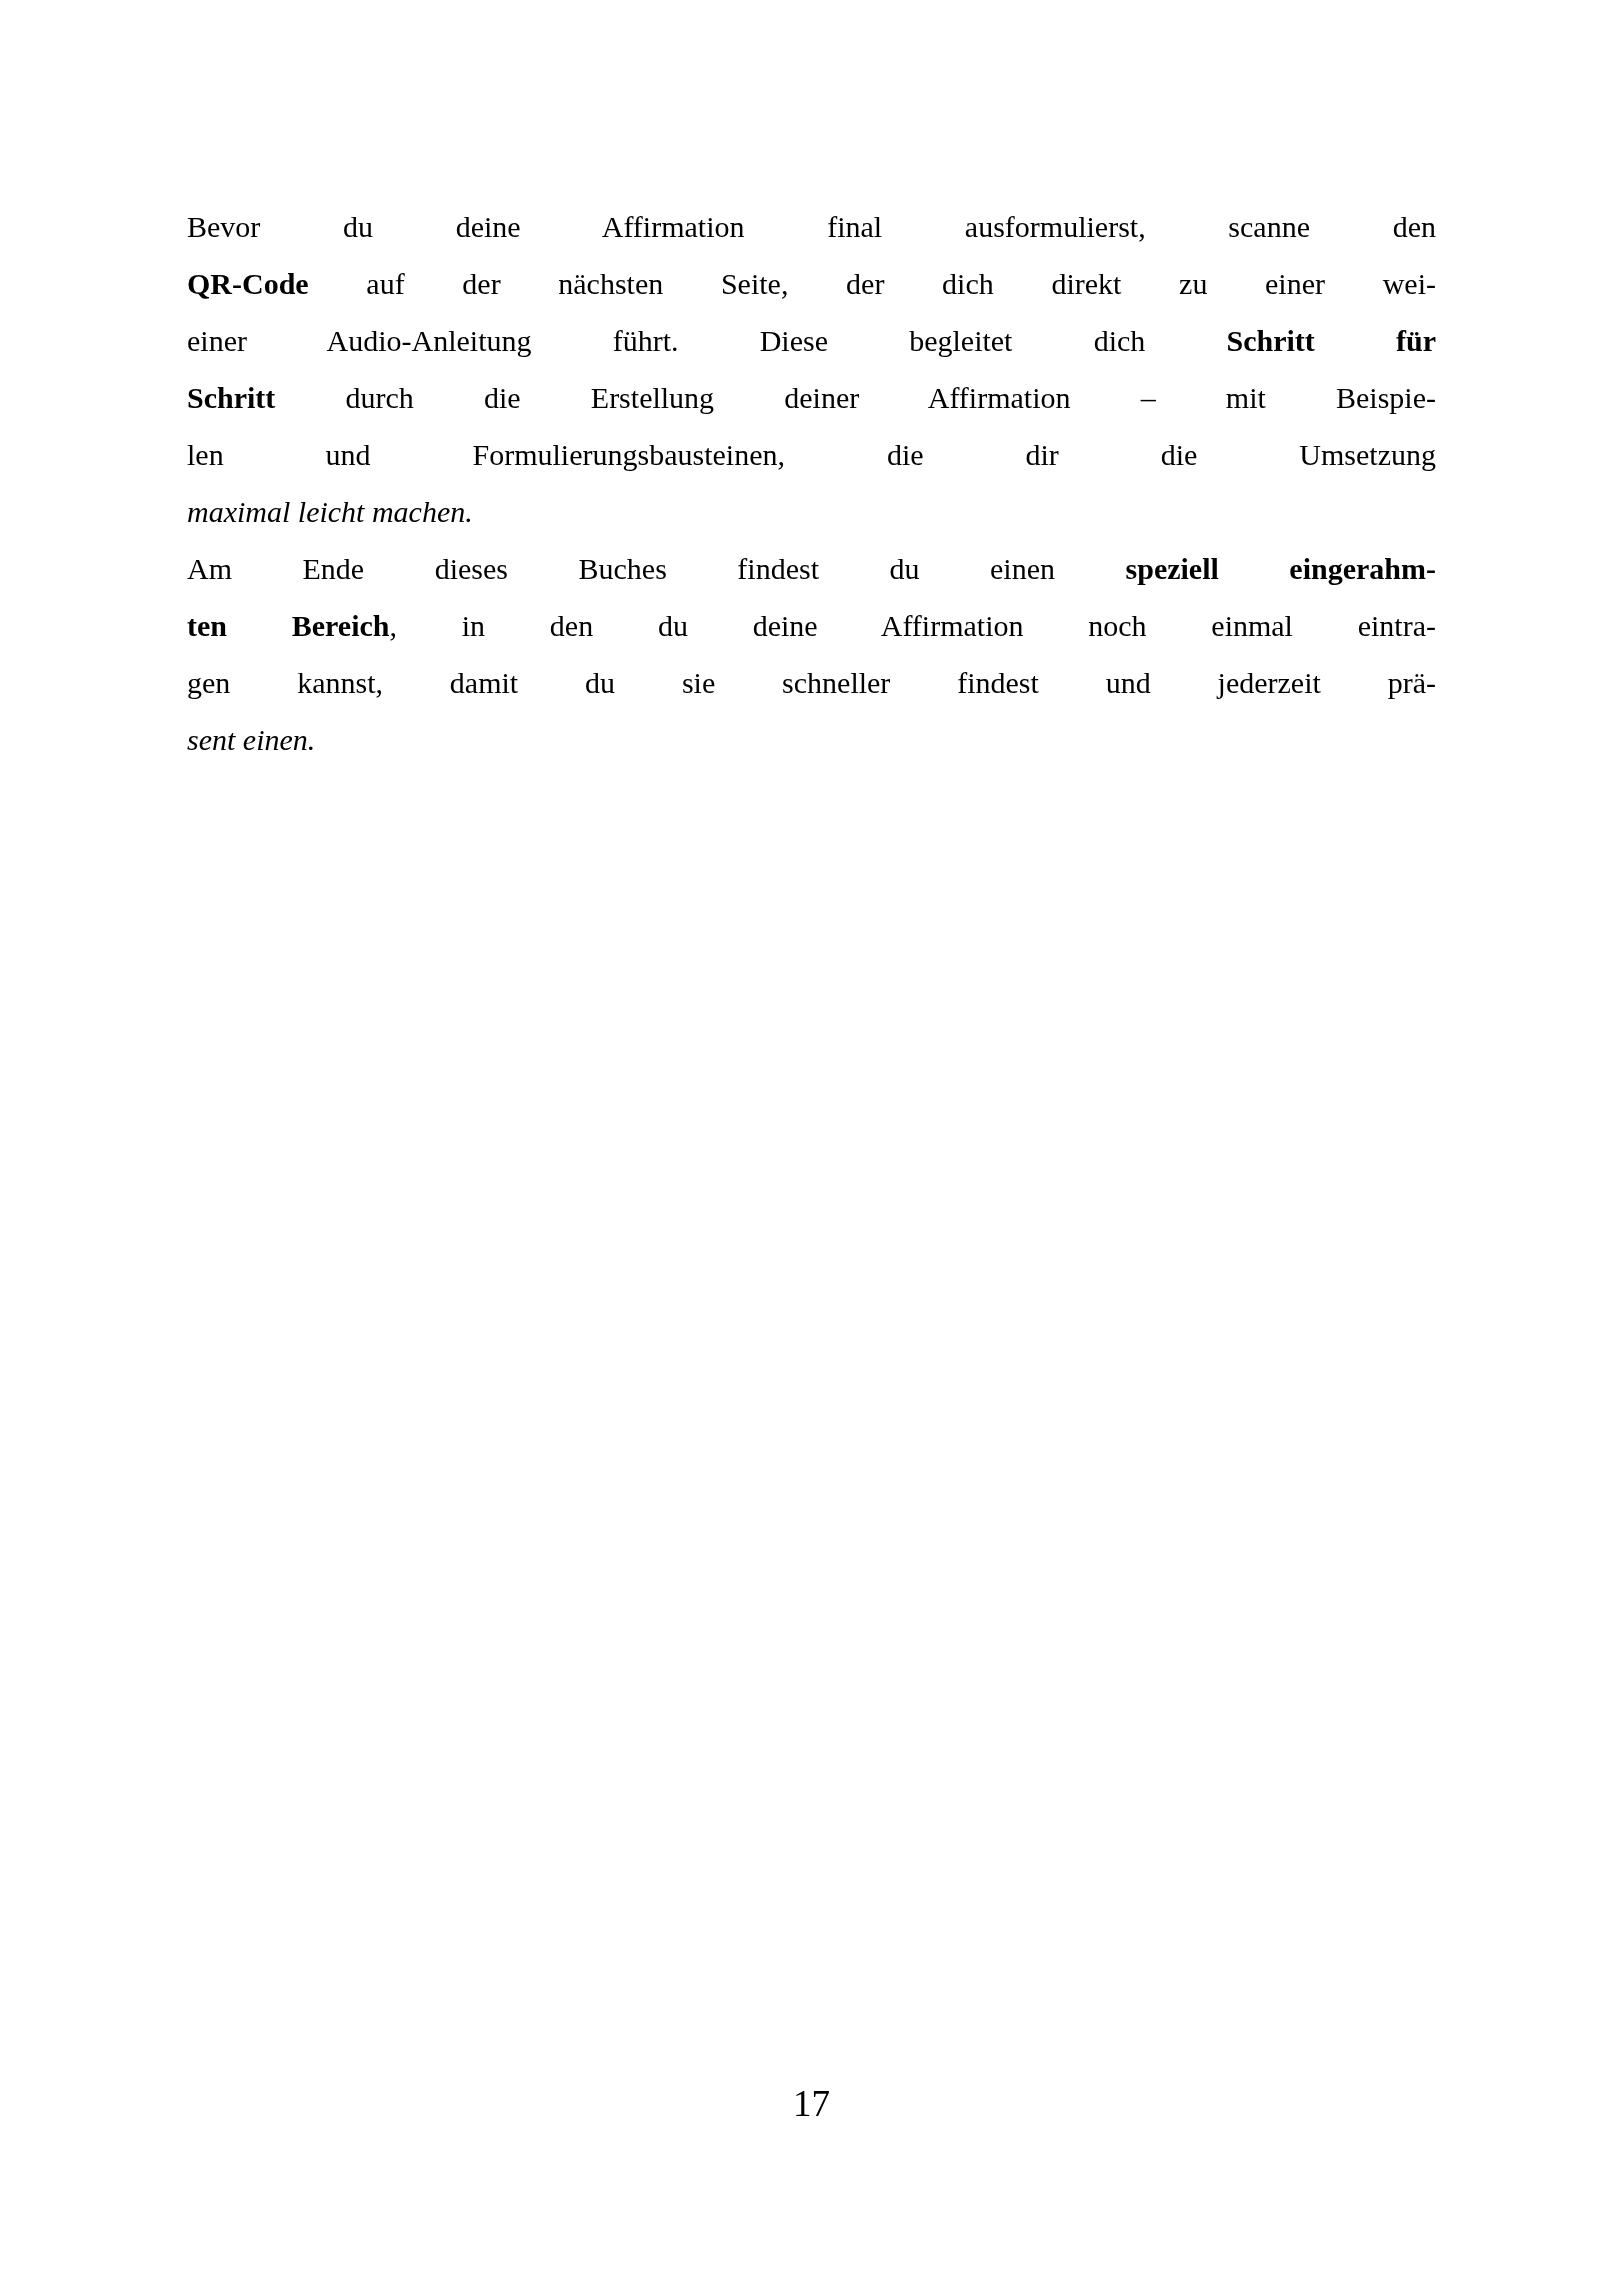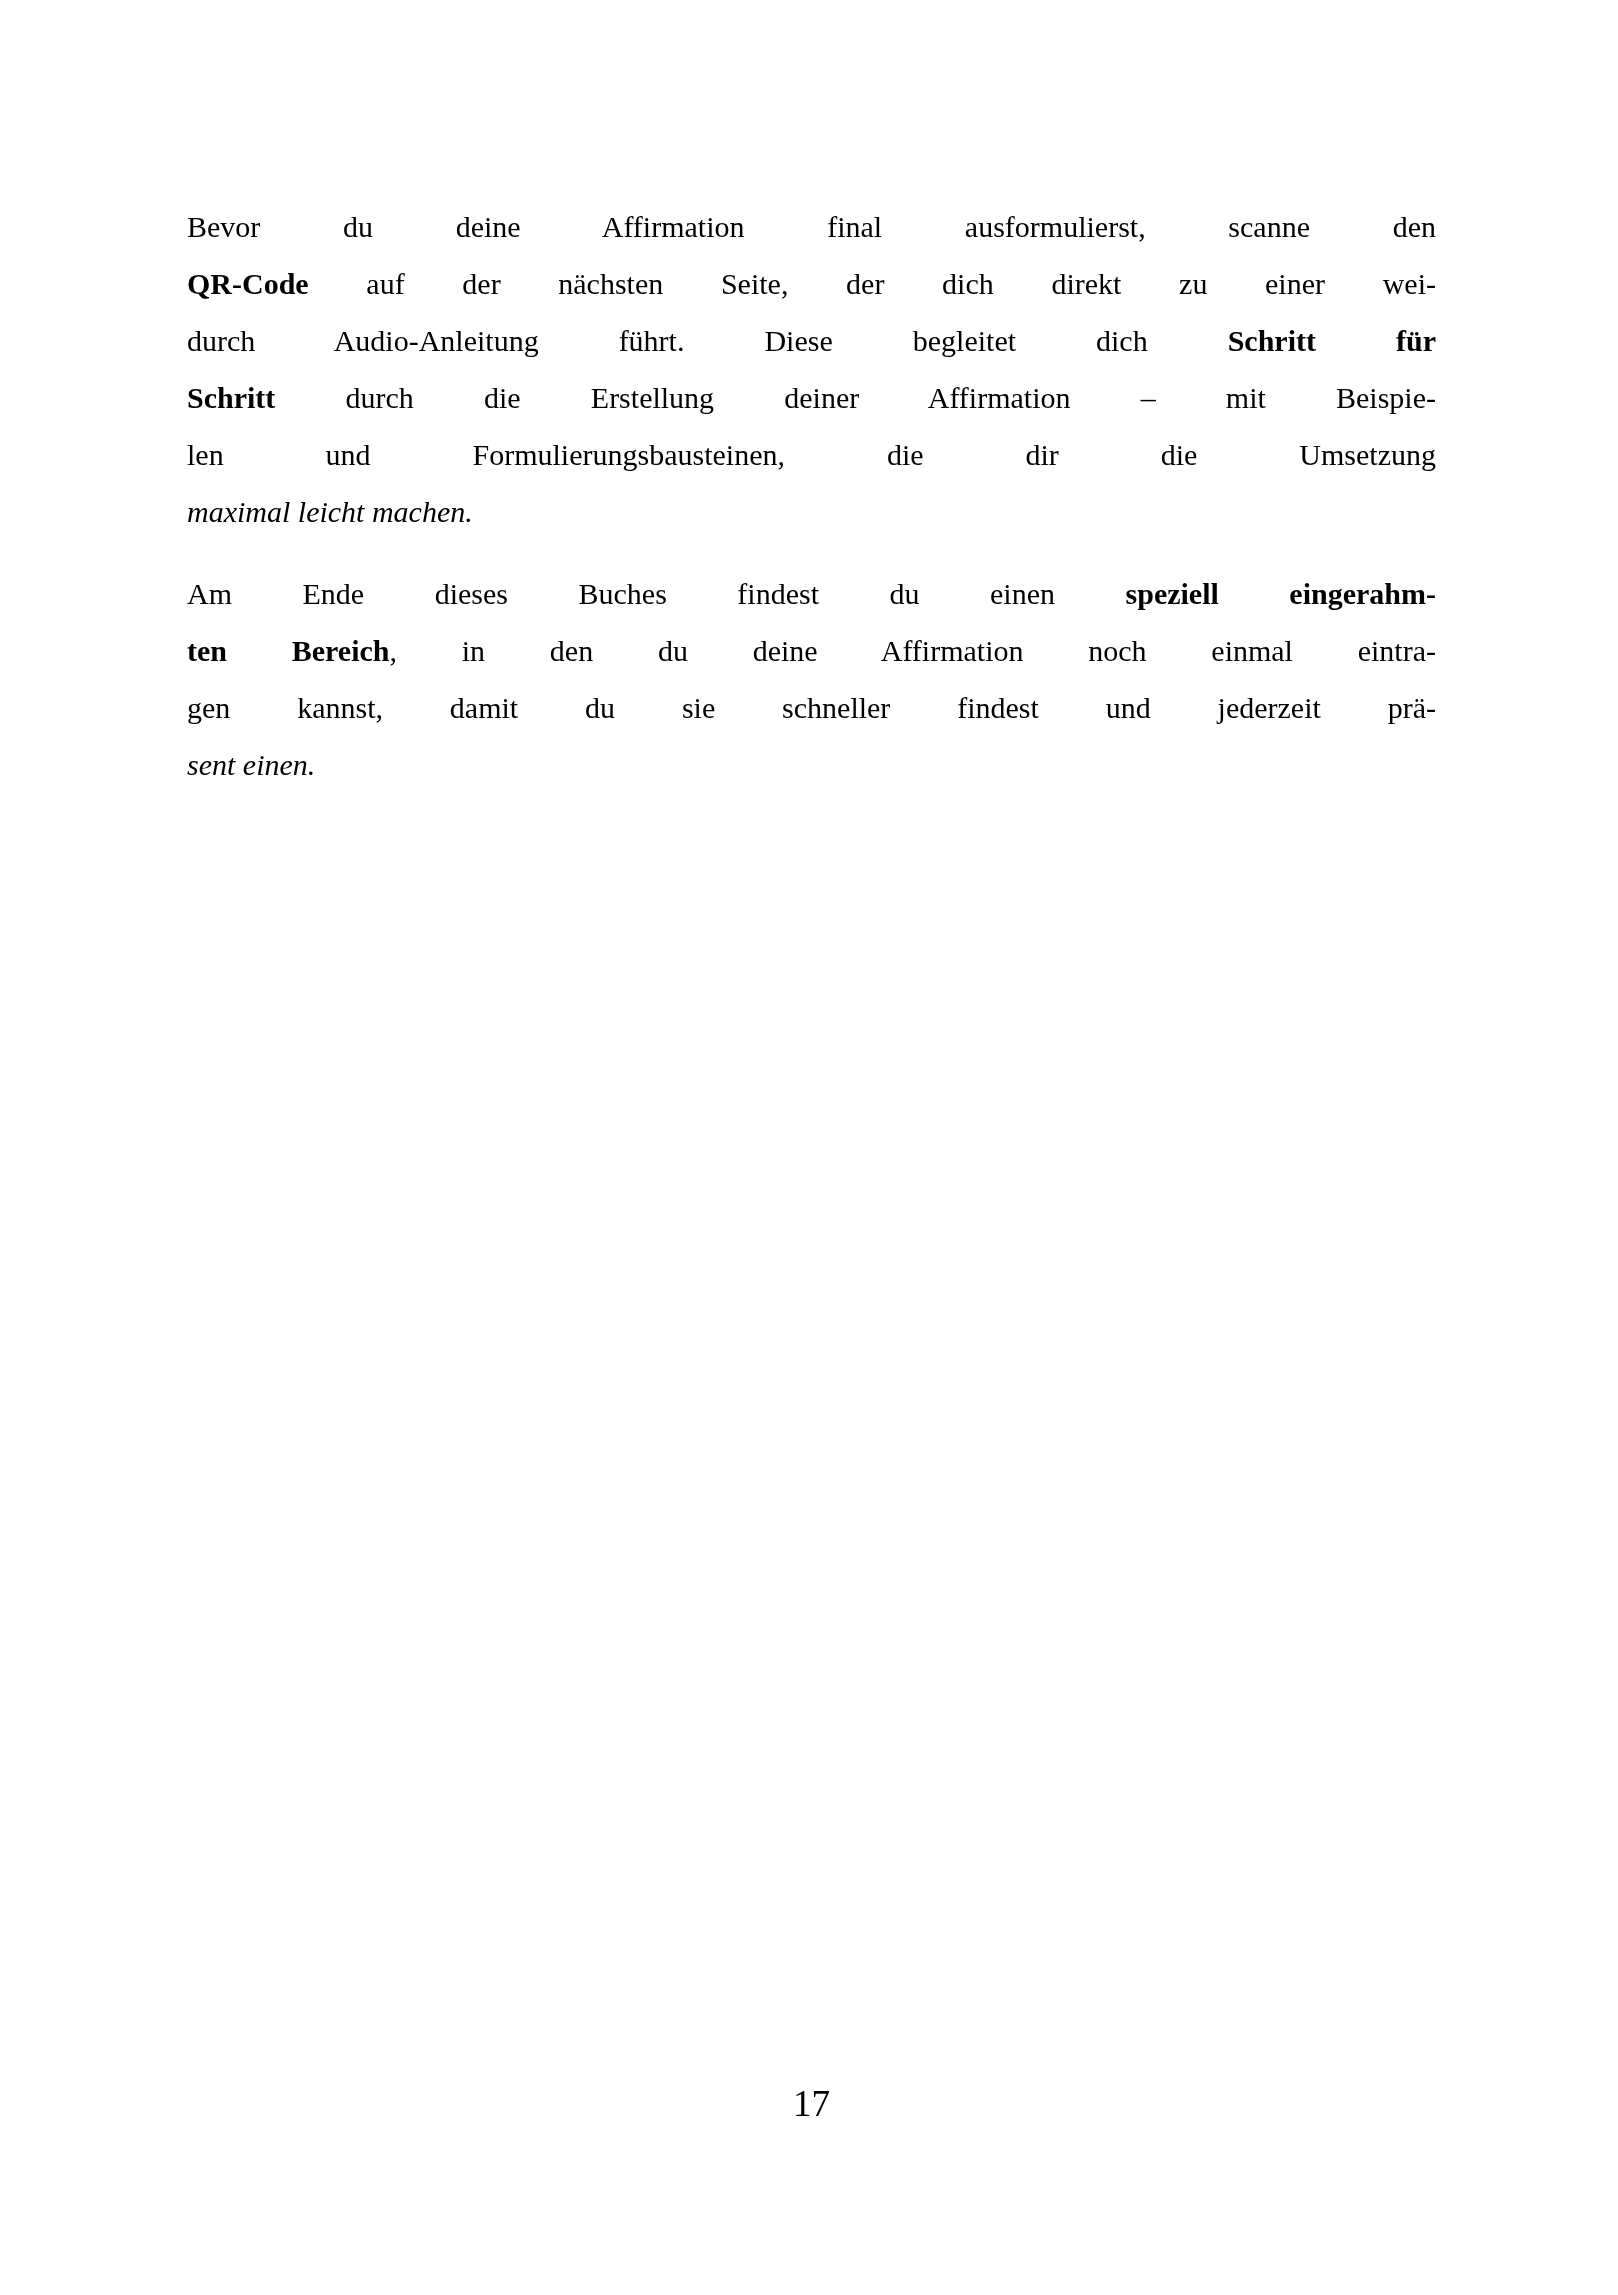--- a/index.html
+++ b/index.html
@@ -22,21 +22,21 @@
     background: #ffffff;
     overflow: hidden;
   }
   .text-block {
     position: absolute;
     left: 187px;
     top: 198px;
     width: 1249px;
   }
   .para { margin: 0; }
-  .para + .para { margin-top: 25px; }
+  .para + .para { }
   .line {
     font-size: 30px;
     line-height: 57px;
     text-align: justify;
     text-align-last: justify;
     white-space: normal;
   }
   .line.lastline {
     text-align: left;
     text-align-last: left;
@@ -60,21 +60,21 @@
 </head>
 <body>
 
 <div class="page">
 
   <div class="text-block">
 
     <div class="para">
       <div class="line"><span>Bevor du deine Affirmation final ausformulierst, scanne den</span></div>
       <div class="line"><span class="b">QR-Code</span><span> auf der nächsten Seite, der dich direkt zu einer wei-</span></div>
-      <div class="line"><span>durch Audio-Anleitung führt. Diese begleitet dich </span><span class="b">Schritt für</span></div>
+      <div class="line"><span>einer Audio-Anleitung führt. Diese begleitet dich </span><span class="b">Schritt für</span></div>
       <div class="line"><span class="b">Schritt</span><span> durch die Erstellung deiner Affirmation – mit Beispie-</span></div>
       <div class="line"><span>len und Formulierungsbausteinen, die dir die Umsetzung</span></div>
       <div class="line lastline"><span>maximal leicht machen.</span></div>
     </div>
 
     <div class="para">
       <div class="line"><span>Am Ende dieses Buches findest du einen </span><span class="b">speziell eingerahm-</span></div>
       <div class="line"><span class="b">ten Bereich</span><span>, in den du deine Affirmation noch einmal eintra-</span></div>
       <div class="line"><span>gen kannst, damit du sie schneller findest und jederzeit prä-</span></div>
       <div class="line lastline"><span>sent einen.</span></div>

